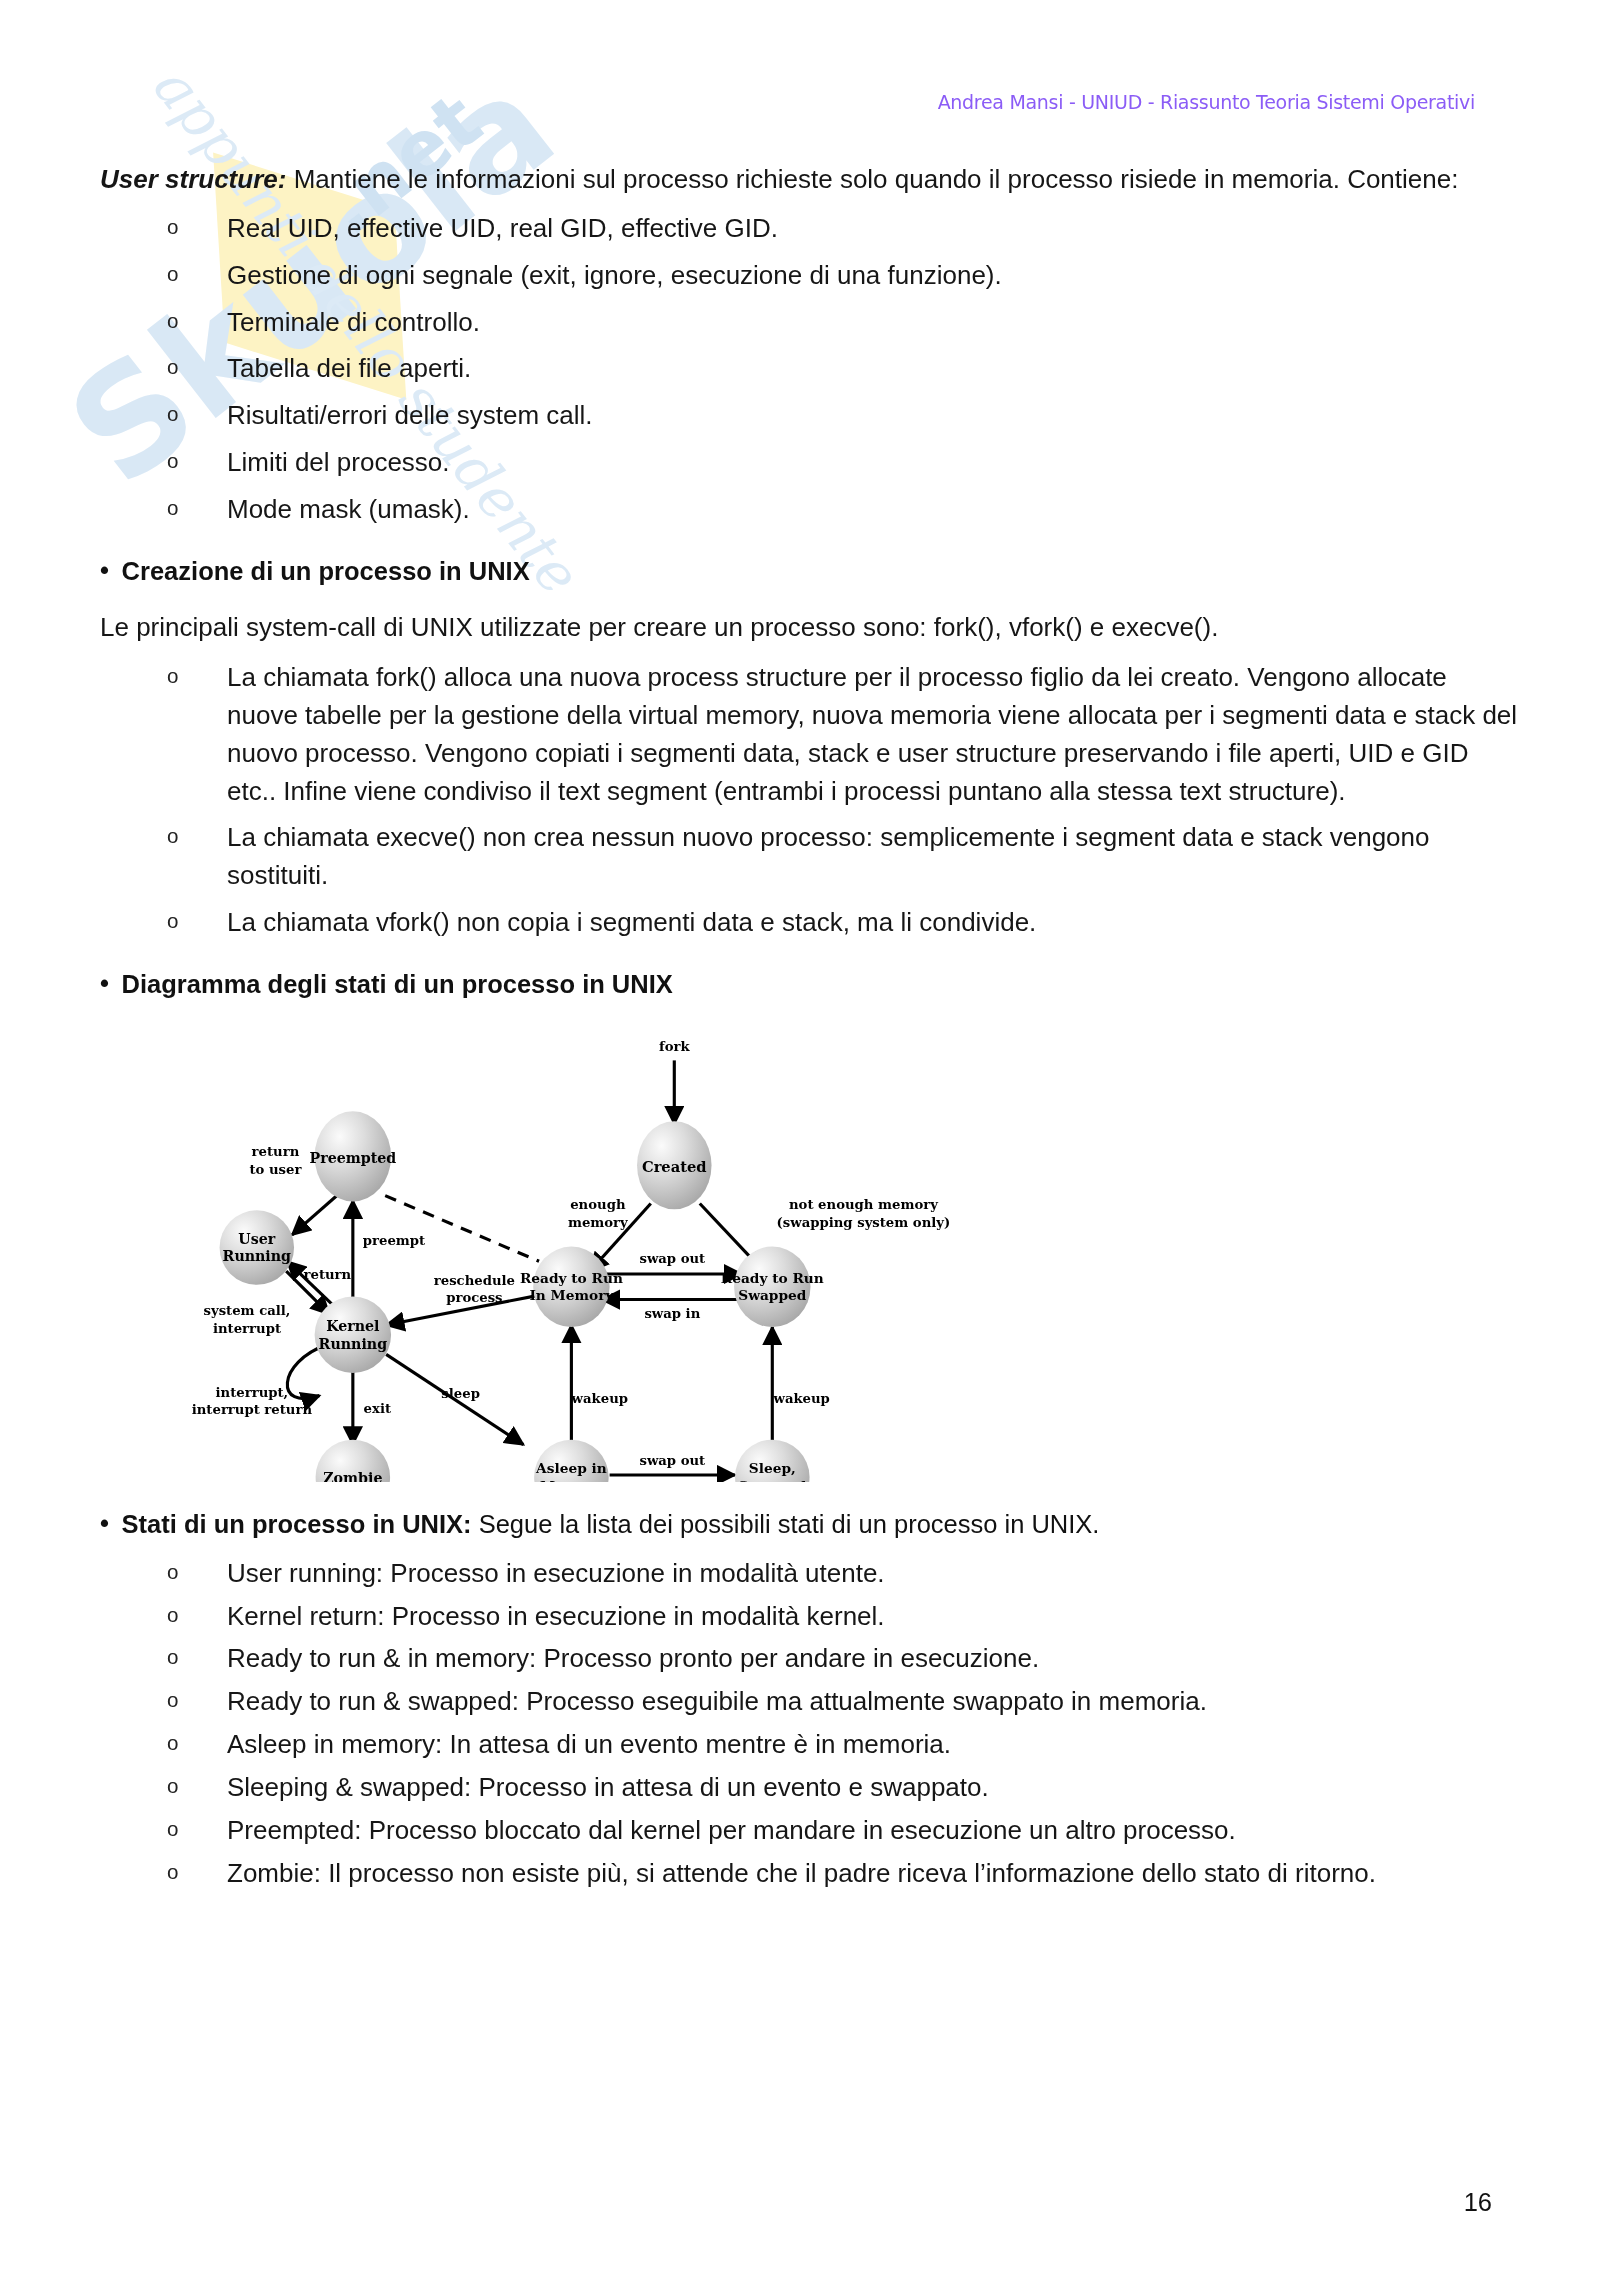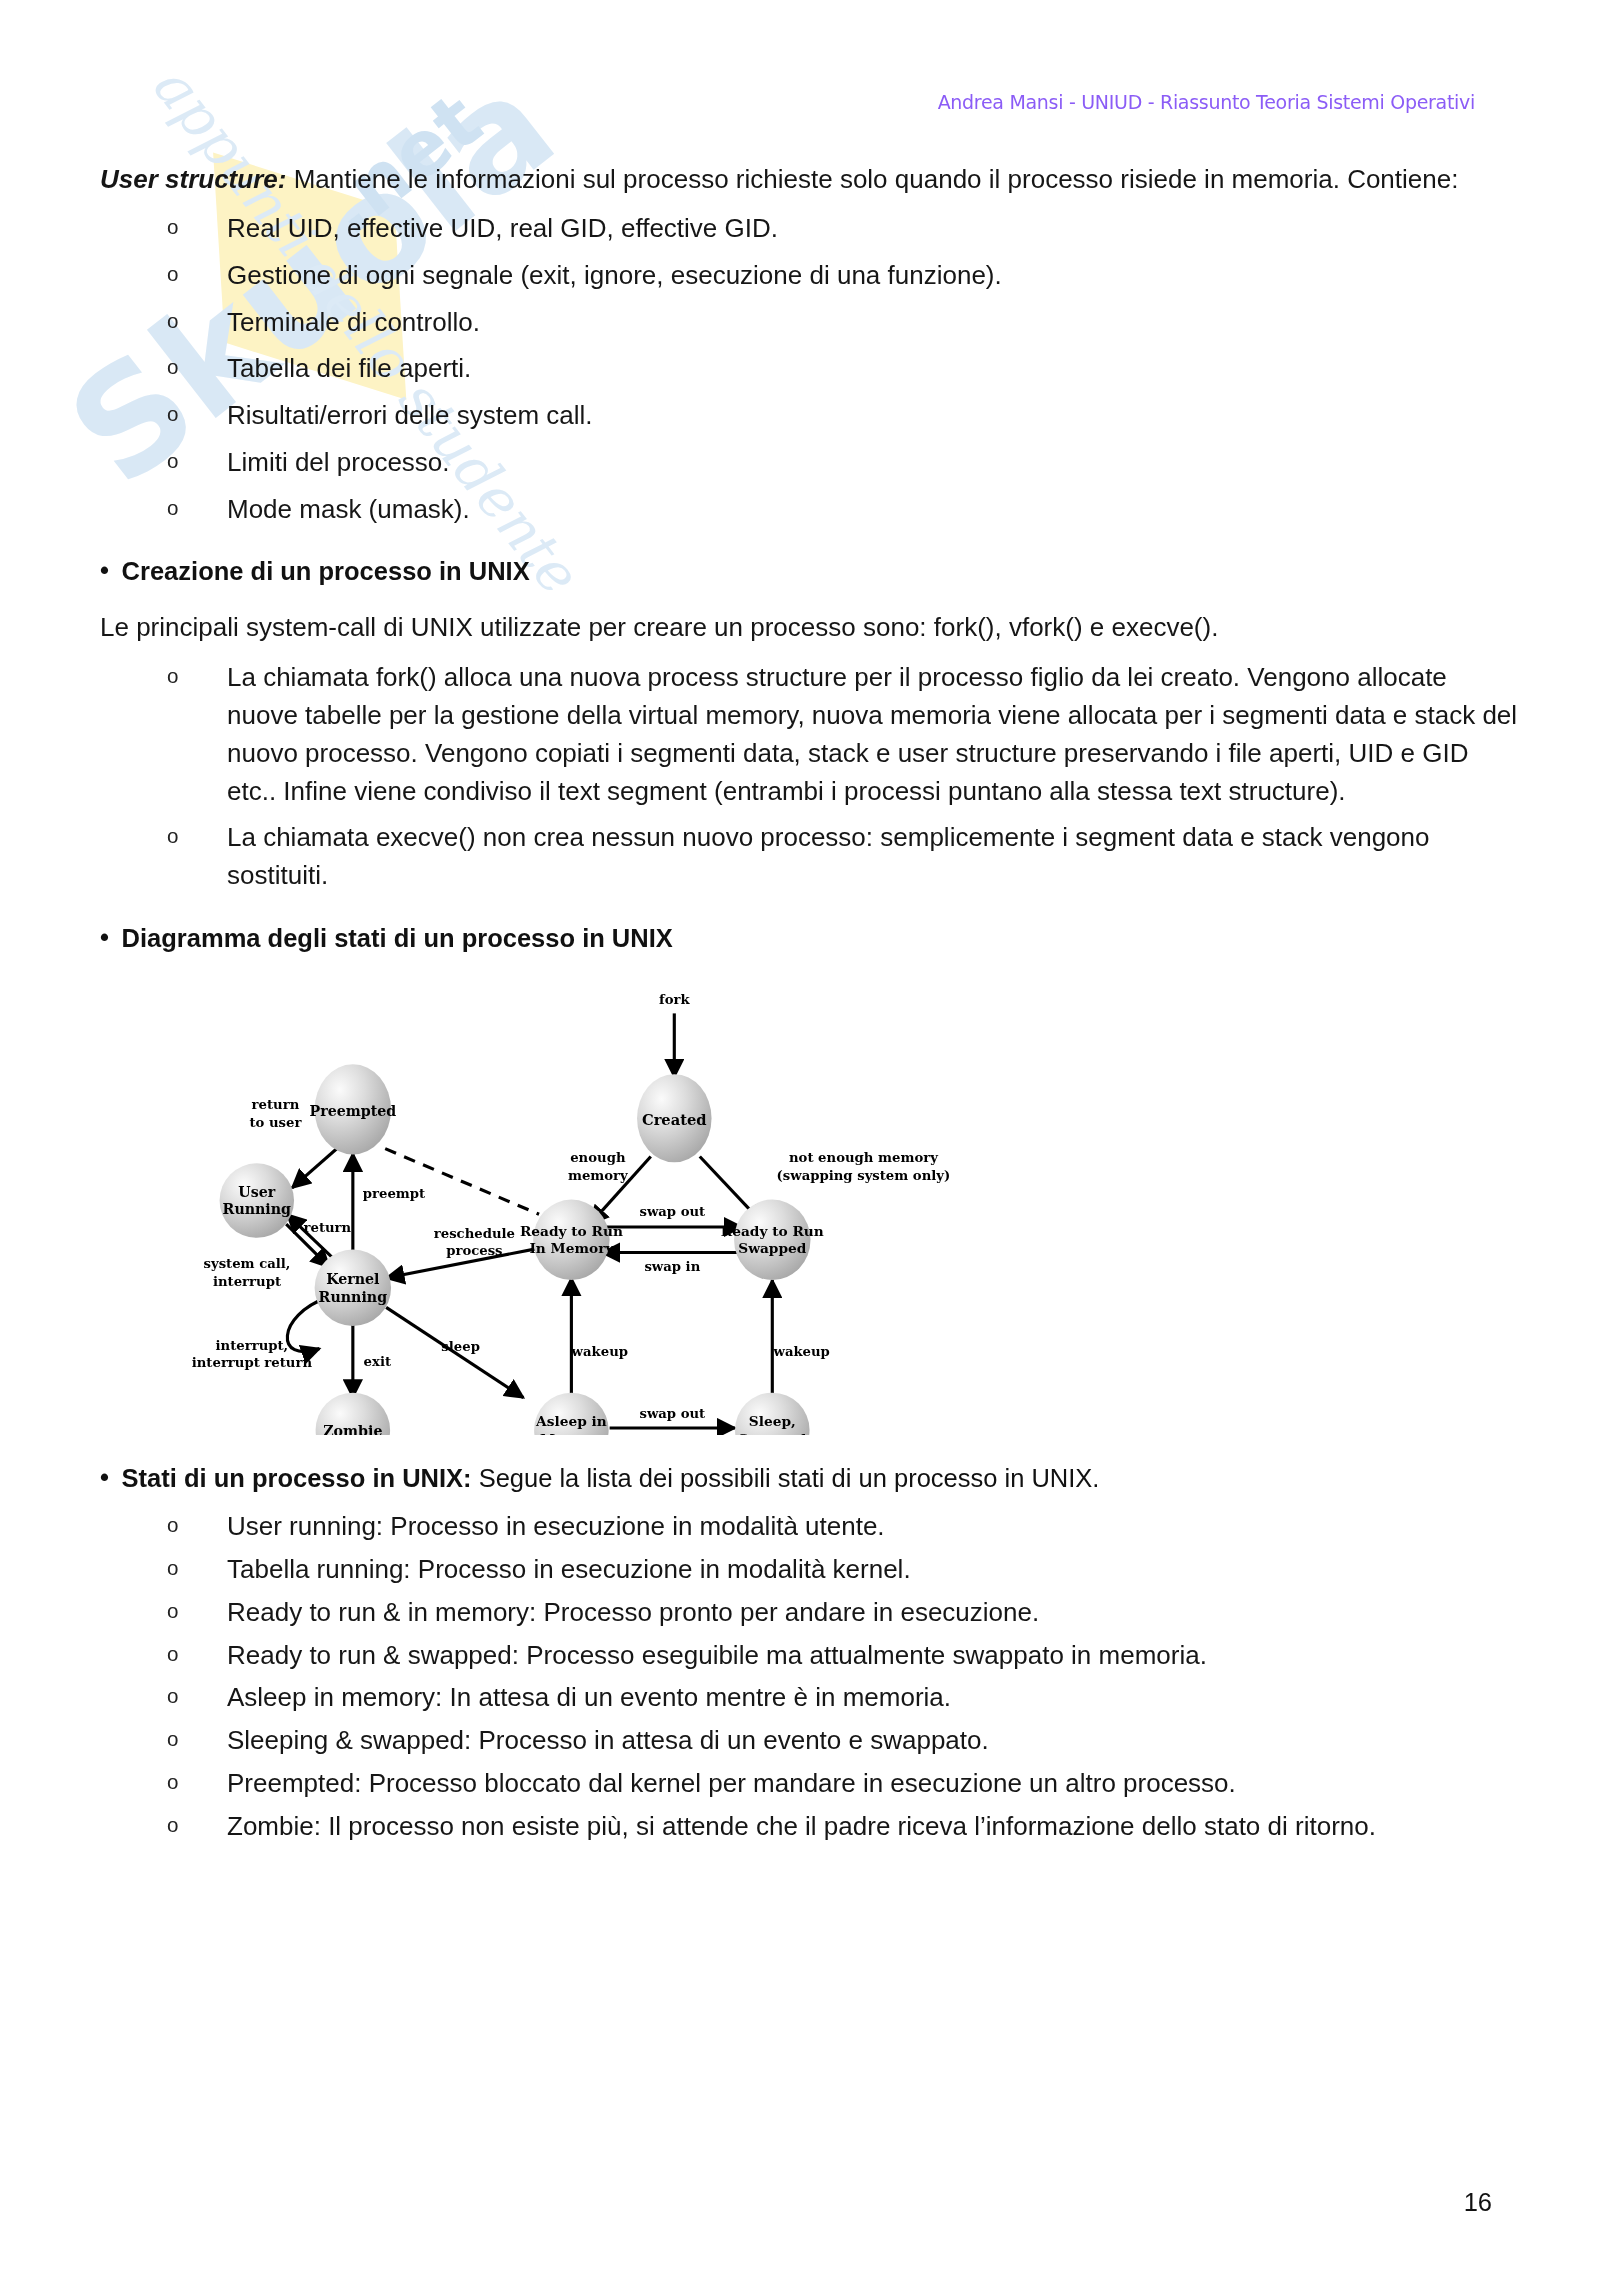--- a/index.html
+++ b/index.html
@@ -183,20 +183,23 @@
     <div class="spacer-md"></div>
 
     <p class="para">Le principali system-call di UNIX utilizzate per creare un processo sono: fork(), vfork() e execve().</p>
 
     <ul class="olist">
       <li>
         <span>La chiamata </span><b>fork()</b><span> alloca una nuova process structure per il processo figlio da lei creato. Vengono allocate nuove tabelle per la gestione della virtual memory, nuova memoria viene allocata per i segmenti data e stack del nuovo processo. Vengono copiati i segmenti data, stack e user structure preservando i file aperti, UID e GID etc.. Infine viene condiviso il text segment (entrambi i processi puntano alla stessa text structure).</span>
       </li>
       <li>
         <span>La chiamata </span><b>execve()</b><span> non crea nessun nuovo processo: semplicemente i segment data e stack vengono sostituiti.</span>
+      </li>
+      <li>
+        <span>La chiamata </span><b>vfork()</b><span> non copia i segmenti data e stack, ma li condivide.</span>
       </li>
     </ul>
 
     <div class="bullet-head">Diagramma degli stati di un processo in UNIX</div>
 
     <div class="diagram-wrap">
       <svg width="1423" height="461" viewBox="0 0 1452 470" xmlns="http://www.w3.org/2000/svg">
         <defs>
           <radialGradient id="nodeGrad" cx="33%" cy="28%" r="78%">
             <stop offset="0%" stop-color="#fbfbfb"></stop>
@@ -341,21 +344,21 @@
 
     <div class="bullet-head">
       <span>Stati di un processo in UNIX:</span><span class="normal"> Segue la lista dei possibili stati di un processo in UNIX.</span>
     </div>
 
     <ul class="olist tight">
       <li>
         <b>User running:</b><span> Processo in esecuzione in modalità utente.</span>
       </li>
       <li>
-        <b>Tabella running:</b><span> Processo in esecuzione in modalità kernel.</span>
+        <b>Kernel return:</b><span> Processo in esecuzione in modalità kernel.</span>
       </li>
       <li>
         <b>Ready to run &amp; in memory:</b><span> Processo pronto per andare in esecuzione.</span>
       </li>
       <li>
         <b>Ready to run &amp; swapped:</b><span> Processo eseguibile ma attualmente swappato in memoria.</span>
       </li>
       <li>
         <b>Asleep in memory:</b><span> In attesa di un evento mentre è in memoria.</span>
       </li>

